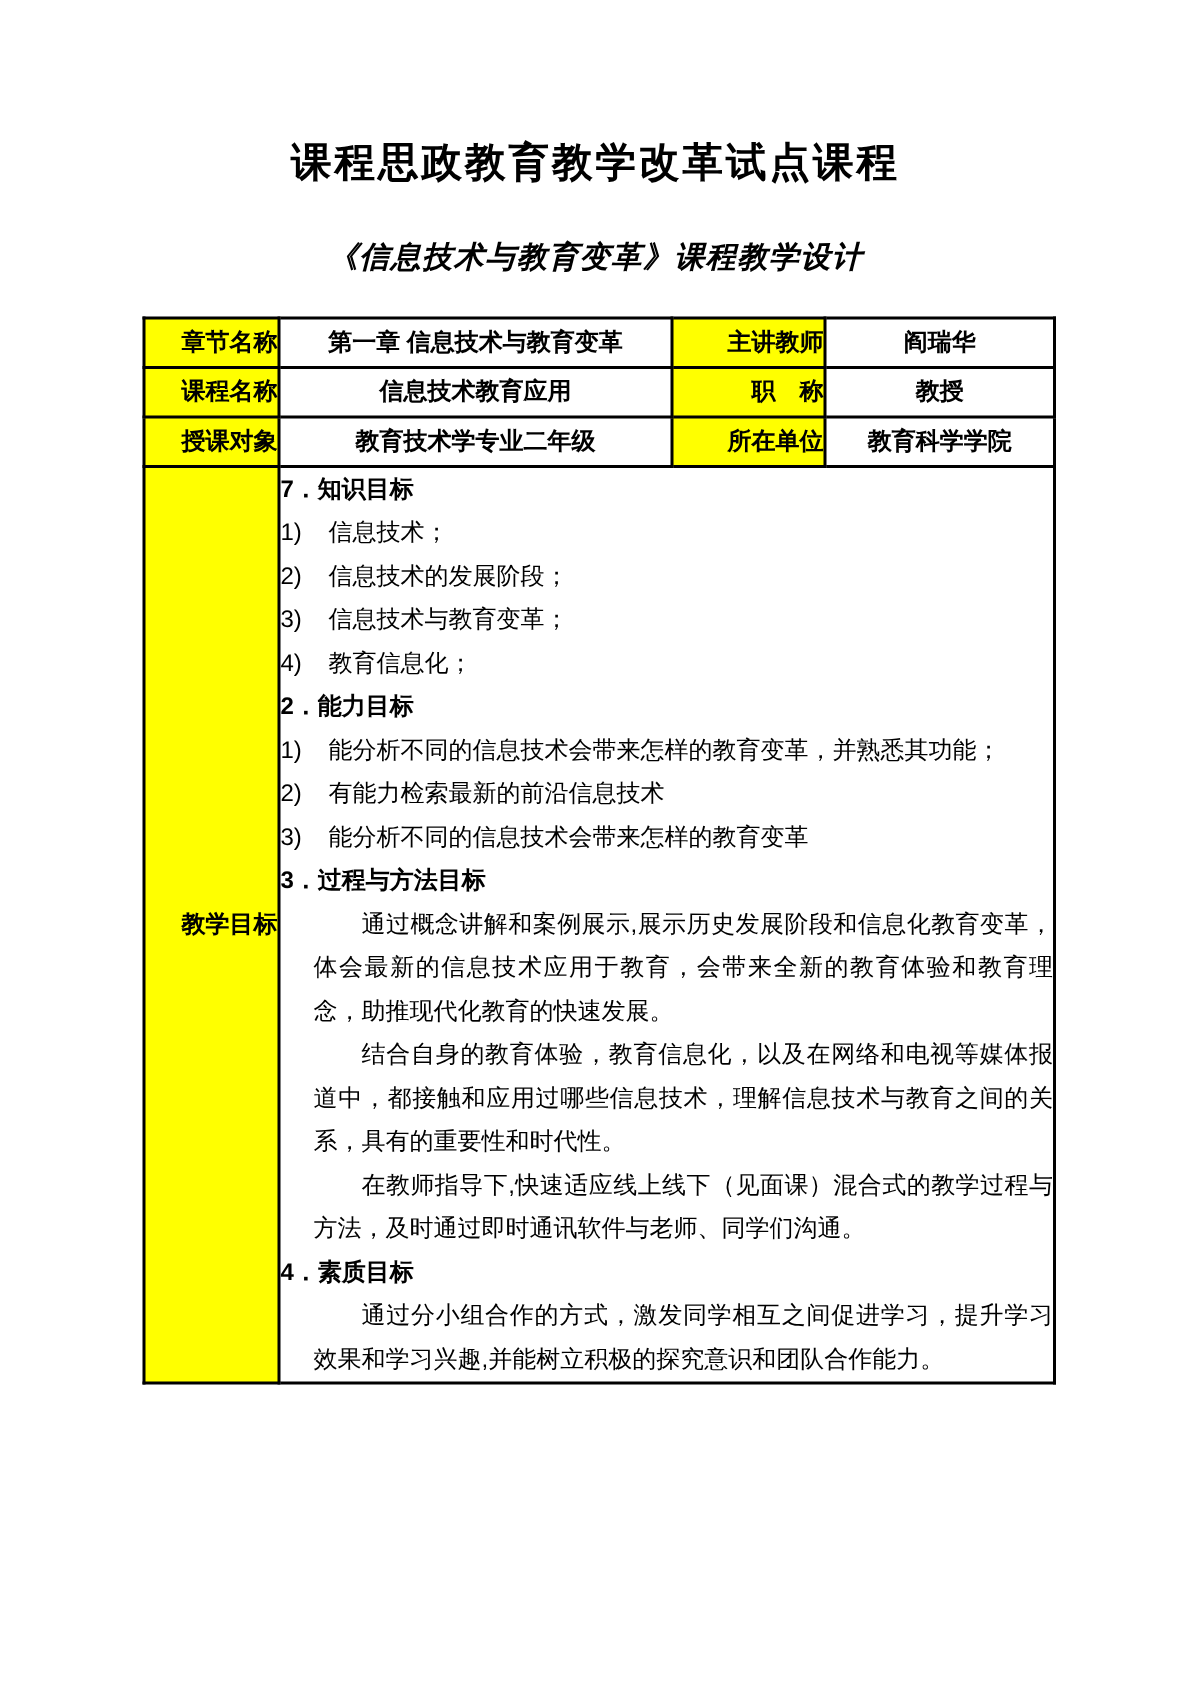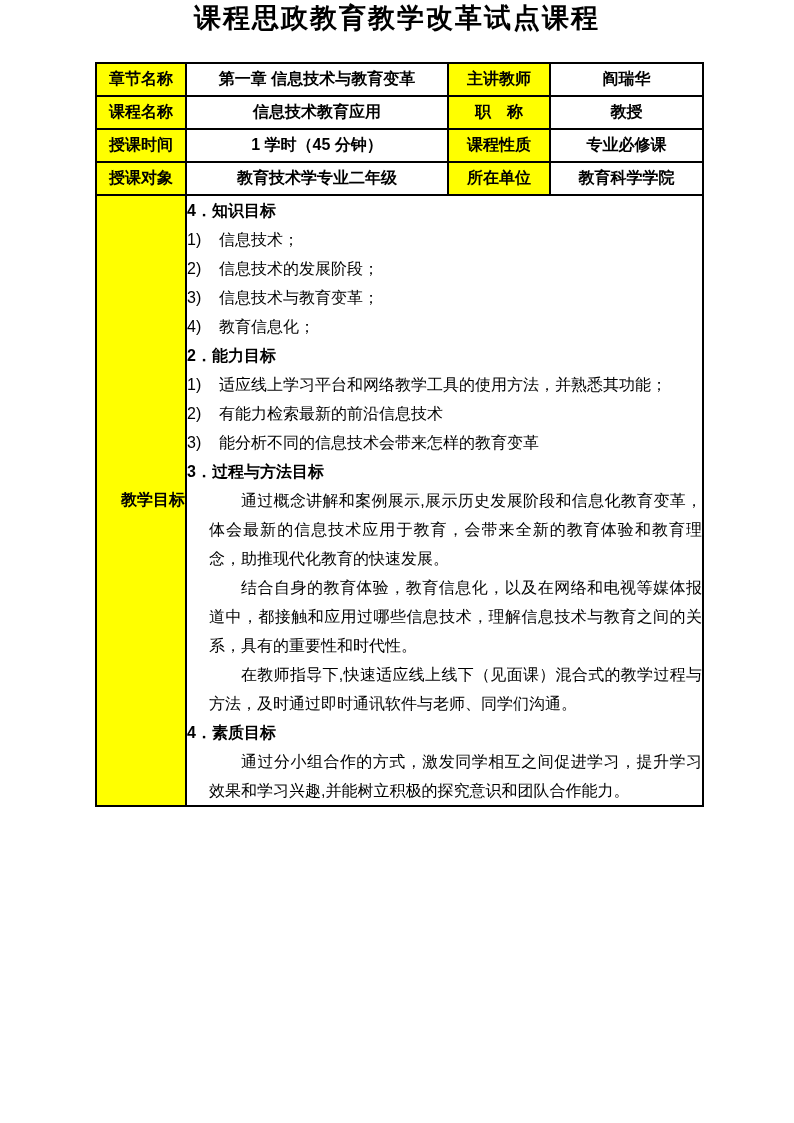--- a/index.html
+++ b/index.html
@@ -7,20 +7,21 @@
   html, body { margin: 0; padding: 0; }
   body {
     width: 794px; height: 1123px;
     background: #ffffff;
     color: var(--tx);
     font-family: "Liberation Sans", "DejaVu Sans", sans-serif;
   }
   .page { position: relative; width: 794px; height: 1123px; overflow: hidden; }
 
   .doc-title {
+    padding-top: 90px;
     text-align: center;
     font-size: 27px;
     font-weight: bold;
     letter-spacing: 2px;
   }
   .doc-subtitle {
     margin-top: 32px;
     text-align: center;
     font-size: 20px;
     font-weight: bold;
@@ -41,21 +42,21 @@
   .course-table col.c4 { width: 153px; }
   .course-table td, .course-table th {
     border: 2px solid var(--bd);
     padding: 0;
   }
   tr.info-row { height: 33px; }
   .cell-label {
     background: var(--hl);
     font-weight: bold;
     font-size: 16px;
-    text-align: center;
+    text-align: right;
     vertical-align: middle;
   }
   .cell-value {
     font-weight: bold;
     font-size: 16px;
     text-align: center;
     vertical-align: middle;
   }
   .obj-label-cell {
     background: var(--hl);
@@ -74,20 +75,21 @@
   .blk.item .marker { flex: 0 0 32px; }
   .blk.item .item-text { flex: 1; }
   .blk.para { text-indent: 2em; text-align: justify; margin-left: 22px; }
 </style>
 </head>
 <body>
 
 <div class="page">
 
   <div class="doc-title">课程思政教育教学改革试点课程</div>
+  <div class="doc-subtitle">《信息技术与教育变革》课程教学设计</div>
 
   <table class="course-table">
     <colgroup>
         <col class="c1">
         <col class="c2">
         <col class="c3">
         <col class="c4">
       </colgroup>
 
     <tbody>
@@ -98,60 +100,54 @@
       <td class="cell-value">阎瑞华</td>
     </tr>
 
     <tr class="info-row">
       <td class="cell-label">课程名称</td>
       <td class="cell-value">信息技术教育应用</td>
       <td class="cell-label">职　称</td>
       <td class="cell-value">教授</td>
     </tr>
 
-    <tr class="info-row">
-      <td class="cell-label">授课时间</td>
-      <td class="cell-value">1 学时（45 分钟）</td>
-      <td class="cell-label">课程性质</td>
-      <td class="cell-value">专业必修课</td>
-    </tr>
 
     <tr class="info-row">
       <td class="cell-label">授课对象</td>
       <td class="cell-value">教育技术学专业二年级</td>
       <td class="cell-label">所在单位</td>
       <td class="cell-value">教育科学学院</td>
     </tr>
 
     <tr>
       <td class="obj-label-cell">教学目标</td>
       <td class="obj-content-cell" colspan="3">
 
-        <div class="blk heading">4．知识目标</div>
+        <div class="blk heading">7．知识目标</div>
         <div class="blk item">
           <span class="marker">1)</span>
           <span class="item-text">信息技术；</span>
         </div>
         <div class="blk item">
           <span class="marker">2)</span>
           <span class="item-text">信息技术的发展阶段；</span>
         </div>
         <div class="blk item">
           <span class="marker">3)</span>
           <span class="item-text">信息技术与教育变革；</span>
         </div>
         <div class="blk item">
           <span class="marker">4)</span>
           <span class="item-text">教育信息化；</span>
         </div>
 
         <div class="blk heading">2．能力目标</div>
         <div class="blk item">
           <span class="marker">1)</span>
-          <span class="item-text">适应线上学习平台和网络教学工具的使用方法，并熟悉其功能；</span>
+          <span class="item-text">能分析不同的信息技术会带来怎样的教育变革，并熟悉其功能；</span>
         </div>
         <div class="blk item">
           <span class="marker">2)</span>
           <span class="item-text">有能力检索最新的前沿信息技术</span>
         </div>
         <div class="blk item">
           <span class="marker">3)</span>
           <span class="item-text">能分析不同的信息技术会带来怎样的教育变革</span>
         </div>
 

